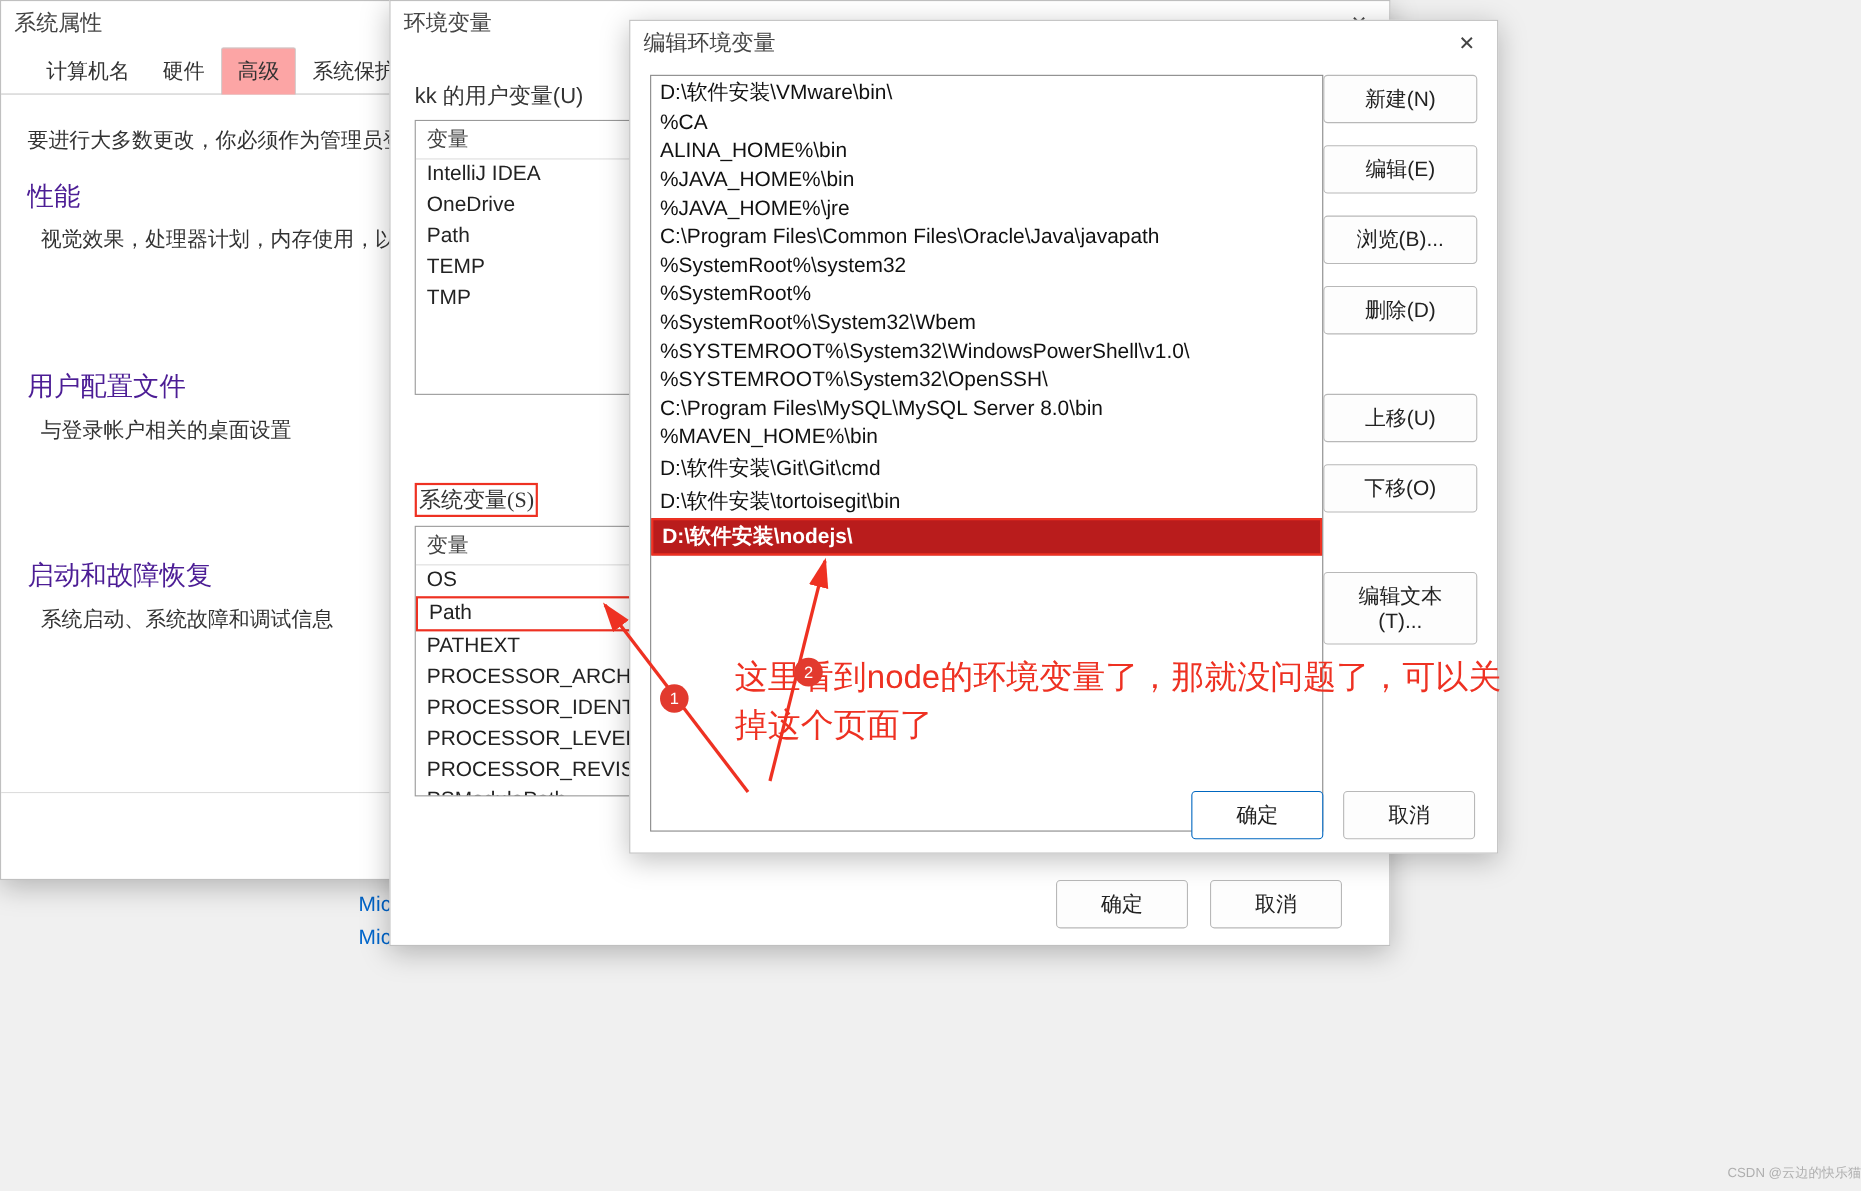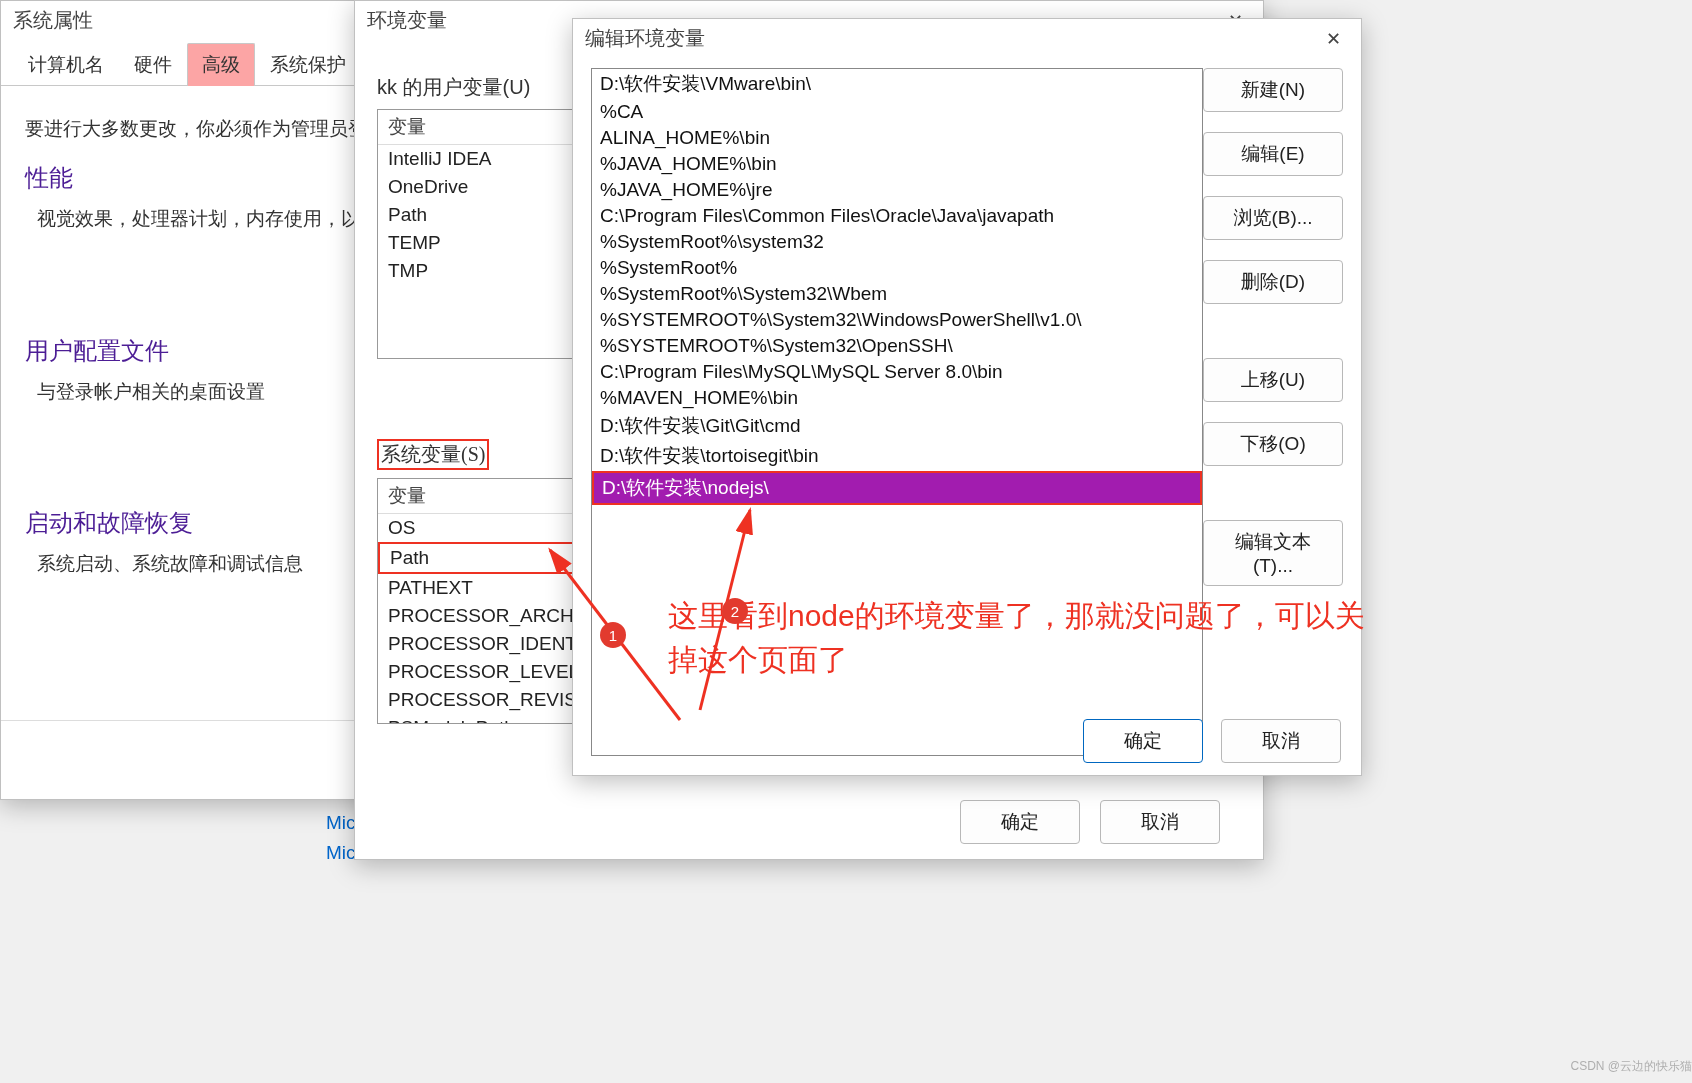--- a/index.html
+++ b/index.html
@@ -31,21 +31,21 @@
     font-size: 18px;
     padding: 2px 8px;
     cursor: pointer;
     color: #444;
   }
   
   #sys-props { left: 0; top: 0; width: 570px; height: 800px; z-index: 1; }
   .tabs {
     display: flex;
     border-bottom: 1px solid #c8c8c8;
-    padding-left: 12px;
+    padding-left: 26px;
     gap: 0;
   }
   .tab {
     padding: 8px 14px;
     border: 1px solid transparent;
     border-bottom: none;
     cursor: pointer;
     font-size: 19px;
     color: #333;
     position: relative;
@@ -106,22 +106,23 @@
     overflow: hidden;
     background:#fff;
   }
   .path-item {
     padding: 2px 8px;
     font-size: 19px;
     color: #111;
     white-space: nowrap;
   }
   .path-item.selected {
-    background: #a21caf;
+    background: #b91c1c;
     color: #fff;
+    font-weight: bold;
   }
   .btn-col { display:flex; flex-direction:column; gap: 20px; width: 140px; }
   .btn-col .btn { min-width: 130px; }
   .btn-col .spacer { height: 14px; }
   .footer-row { position:absolute; bottom:12px; right:20px; display:flex; gap:18px; }
   
   #outer-btns { position:absolute; left: 960px; top: 800px; display:flex; gap:20px; z-index:2; }
   
   .annotation {
     position: absolute;

